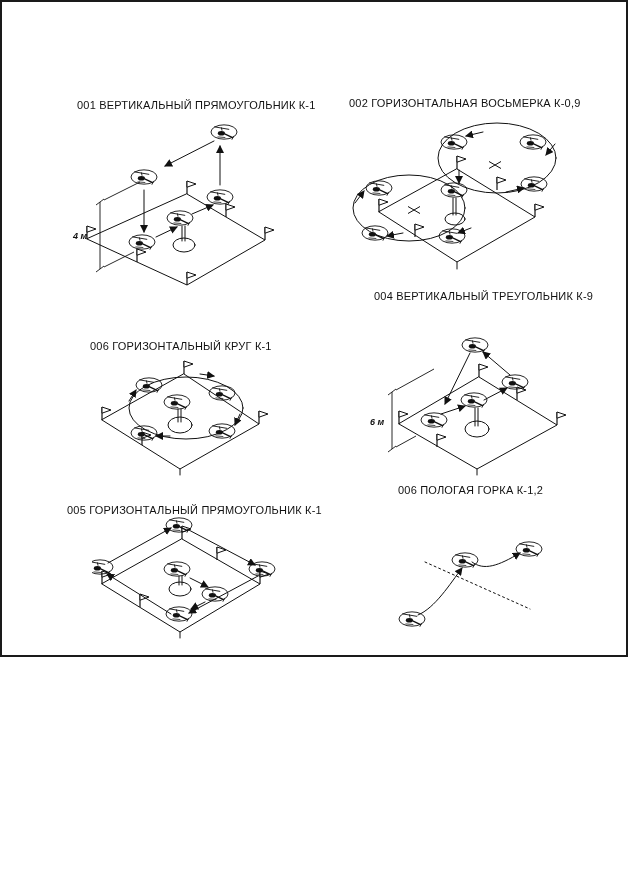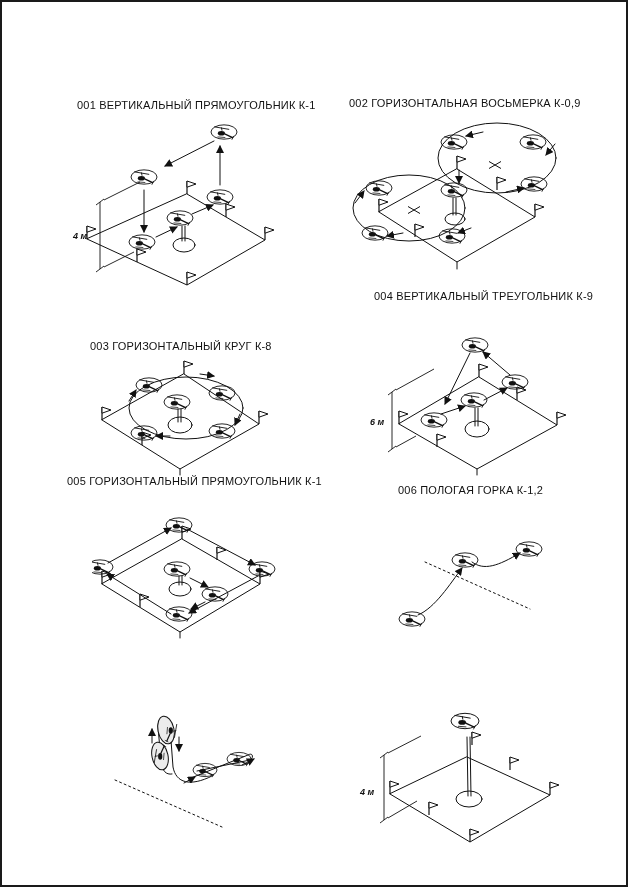--- a/index.html
+++ b/index.html
@@ -1,18 +1,18 @@
 <!DOCTYPE html>
 <html><head>
 <meta charset="utf-8">
 <style>
   * { margin:0; padding:0; box-sizing:border-box; }
   html,body { background:#fff; }
   .page {
-    position:relative; width:628px; height:887px;
+    position:relative; width:628px; height:657px;
     background:#ffffff; border:2px solid #1a1a1a; overflow:hidden;
     font-family:"Liberation Sans", sans-serif; color:#111;
   }
   .title {
     position:absolute; font-size:11px; line-height:15px;
     color:#111; white-space:nowrap; letter-spacing:0.2px;
   }
   .fig { position:absolute; }
   svg { display:block; }
   .ln  { stroke:#111; fill:none; stroke-width:1; stroke-linecap:round; }
@@ -49,23 +49,23 @@
       </g>
       <g id="xmark">
         <line x1="-6" y1="-3.5" x2="6" y2="3.5" stroke="#111" stroke-width="1"></line>
         <line x1="-6" y1="3.5" x2="6" y2="-3.5" stroke="#111" stroke-width="1"></line>
       </g>
     </defs>
   </svg>
 
   <div class="title" style="left:75px;top:96px">001 ВЕРТИКАЛЬНЫЙ ПРЯМОУГОЛЬНИК К-1</div>
   <div class="title" style="left:347px;top:94px">002 ГОРИЗОНТАЛЬНАЯ ВОСЬМЕРКА К-0,9</div>
-  <div class="title" style="left:88px;top:337px">003 ГОРИЗОНТАЛЬНЫЙ КРУГ К-8</div>
+  <div class="title" style="left:88px;top:337px">006 ГОРИЗОНТАЛЬНЫЙ КРУГ К-1</div>
   <div class="title" style="left:372px;top:287px">004 ВЕРТИКАЛЬНЫЙ ТРЕУГОЛЬНИК К-9</div>
-  <div class="title" style="left:65px;top:472px">005 ГОРИЗОНТАЛЬНЫЙ ПРЯМОУГОЛЬНИК К-1</div>
+  <div class="title" style="left:65px;top:501px">005 ГОРИЗОНТАЛЬНЫЙ ПРЯМОУГОЛЬНИК К-1</div>
   <div class="title" style="left:396px;top:481px">006 ПОЛОГАЯ ГОРКА К-1,2</div>
 
   <svg class="fig" style="left:66px;top:112px" width="270" height="200" viewBox="0 0 270 200">
     <g>
       <path class="ln" d="M119,80 L197,126 L119,171 L19,125 Z"></path>
     </g>
     <g>
       <use href="#flag" transform="translate(119,80)"></use>
       <use href="#flag" transform="translate(197,126)"></use>
       <use href="#flag" transform="translate(19,125)"></use>

